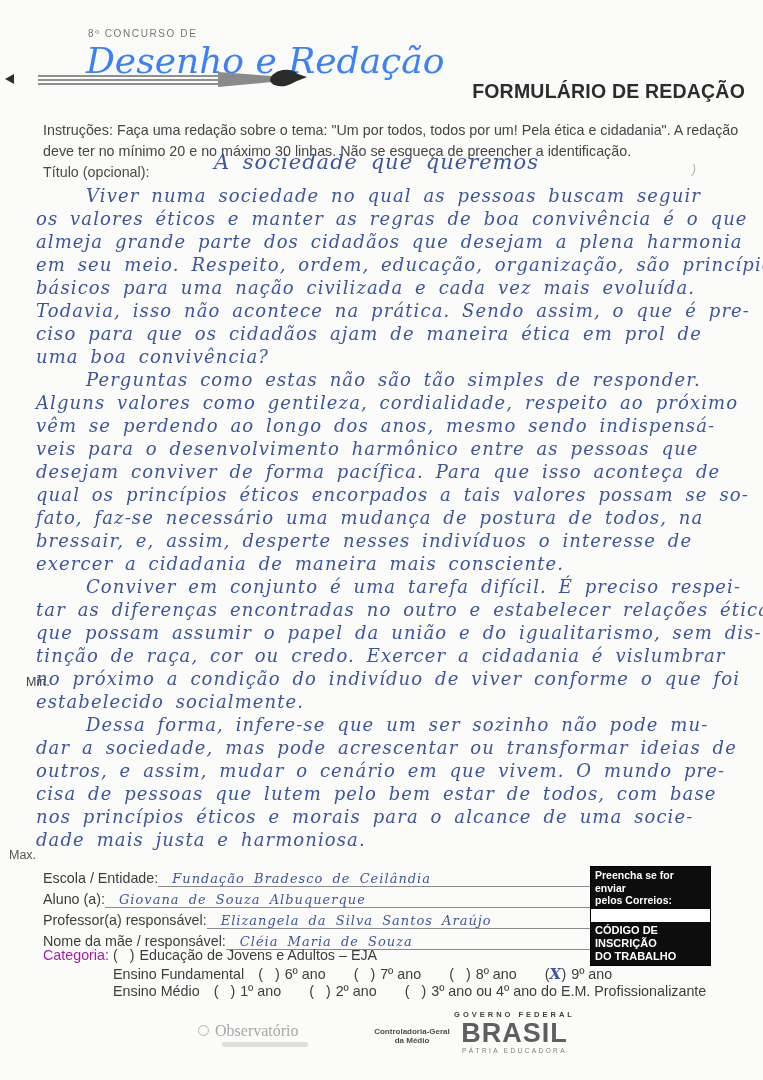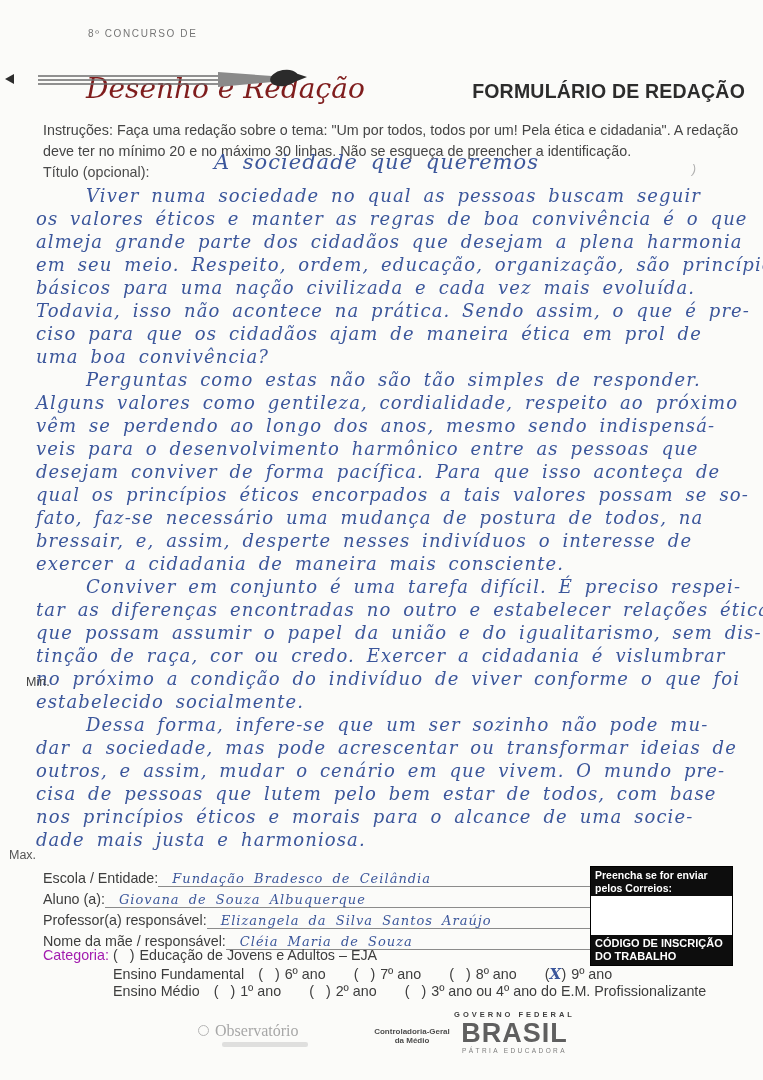--- a/index.html
+++ b/index.html
@@ -3,21 +3,21 @@
 <meta charset="utf-8">
 <style>
   html,body { margin:0; padding:0; background:#e8e8e8; }
   .page {
     position:relative; width:763px; height:1080px; margin:0 auto;
     background:#fbfbf9; overflow:hidden;
     font-family:"Liberation Sans", sans-serif; color:#3d3d3d;
   }
   
   .contest-label { position:absolute; left:88px; top:28px; font-size:10px; letter-spacing:1.6px; color:#757575; }
-  .contest-name  { position:absolute; left:86px; top:40px; font-family:"DejaVu Serif", serif; font-style:italic; font-size:28px; color:#7f1d1d;margin-top:32px; }
+  .contest-name  { position:absolute; left:86px; top:40px; font-family:"DejaVu Serif", serif; font-style:italic; font-size:36px; color:#3b82f6; }
   .brush-svg { position:absolute; left:20px; top:66px; }
   .left-arrow { position:absolute; left:5px; top:74px; width:0; height:0;
     border-top:5px solid transparent; border-bottom:5px solid transparent; border-right:9px solid #2d2d2d; }
   .form-title { position:absolute; right:18px; top:80px; font-size:19.5px; font-weight:bold; color:#2c2c2c; letter-spacing:0.2px; }
   
   .instructions { position:absolute; left:43px; top:120px; width:700px; font-size:14.3px; line-height:21px; color:#454545; }
   .titulo-label { position:absolute; left:43px; top:164px; font-size:14.3px; color:#4a4a4a; }
   
   .hand { font-family:"DejaVu Serif", serif; font-style:italic; color:#3b569b; }
   .essay-title { position:absolute; left:214px; top:150px; font-size:21px; letter-spacing:1px; word-spacing:5px; }
@@ -33,21 +33,21 @@
   .frow .fline  { flex:1; border-bottom:1.4px solid #8b8b8b; height:20px; overflow:visible; }
   .frow .fval   { font-size:13px; letter-spacing:1px; word-spacing:4px; white-space:nowrap;
                   display:inline-block; transform:translateY(4px); margin-left:14px; }
   .crow { position:absolute; font-size:14.3px; color:#3d3d3d; white-space:nowrap; }
   .crow .faded { color:#a21caf; }
   .opt { margin-right:24px; }
   .opt .paren { color:#3d3d3d; }
   .opt .mark { display:inline-block; width:12px; text-align:center; font-weight:bold; font-size:15px; }
   .opt .olabel { margin-left:5px; }
   
-  .correios-box { position:absolute; left:590px; top:866px; width:143px; height:100px;
+  .correios-box { position:absolute; left:590px; top:866px; width:121px; height:100px;
     display:flex; flex-direction:column; border:1px solid #000; background:#f97316; box-sizing:border-box; }
   .box-band { background:#0d0d0d; color:#ffffff; font-weight:bold; padding:2px 4px; }
   .box-band.top { font-size:10.5px; line-height:12.5px; }
   .box-band.bottom { font-size:11px; line-height:13px; }
   .box-mid { flex:1; background:#ffffff; }
   
   .obs-logo { position:absolute; left:198px; top:1022px; color:#a7a7a7; font-size:16px; font-family:"Liberation Serif", serif; }
   .obs-circle { display:inline-block; width:9px; height:9px; border:1.5px solid #b5b5b5; border-radius:50%; margin-right:6px; }
   .obs-sub { position:absolute; left:222px; top:1042px; width:86px; height:5px; background:#c9c9c9; opacity:0.55; border-radius:2px; }
   .cgu-logo { position:absolute; left:372px; top:1027px; width:80px; text-align:center;

